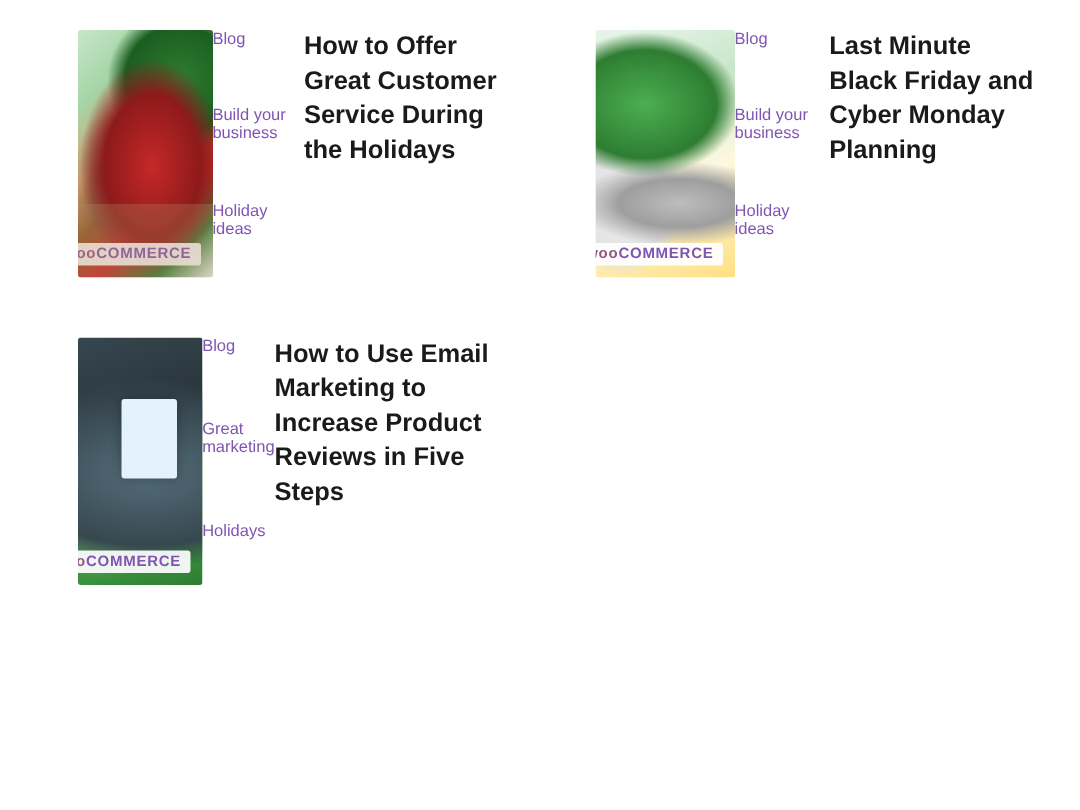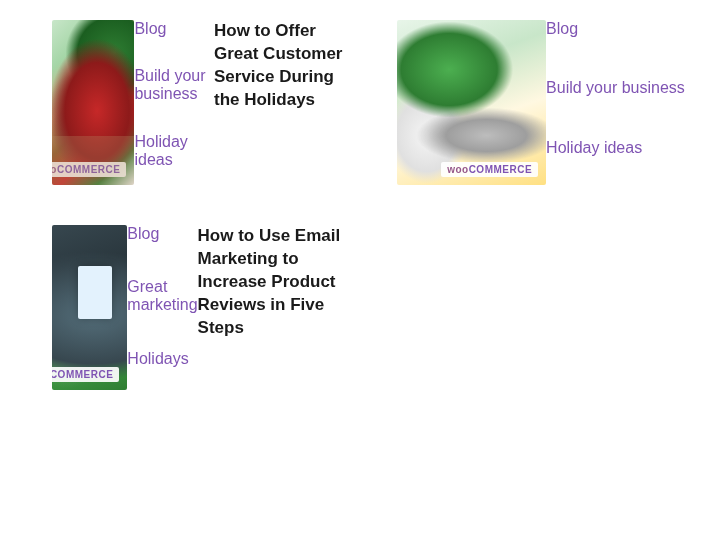--- a/index.html
+++ b/index.html
@@ -49,21 +49,21 @@
     .woo-badge span {
       color: #96588a;
     }
     .tags {
       display: flex;
       gap: 8px;
       margin-bottom: 5px;
       flex-wrap: wrap;
     }
     .tag {
-      font-size: 16px;
+      font-size: 11px;
       color: #7f54b3;
       text-decoration: none;
       cursor: pointer;
     }
     .card-title {
       font-size: 17px;
       font-weight: 600;
       color: #1a1a1a;
       line-height: 1.35;
     }
@@ -152,20 +152,21 @@
       <div class="card-image">
         <div class="card-image-inner img-office">
           <div class="woo-badge"><span>woo</span>COMMERCE</div>
         </div>
       </div>
       <div class="tags">
         <a class="tag">Blog</a>
         <a class="tag">Build your business</a>
         <a class="tag">Holiday ideas</a>
       </div>
+      <div class="card-title">Last Minute Black Friday and Cyber Monday Planning</div>
     </div>
     <div class="card">
       <div class="card-image">
         <div class="card-image-inner img-laptop">
           <div class="woo-badge"><span>woo</span>COMMERCE</div>
         </div>
       </div>
       <div class="tags">
         <a class="tag">Blog</a>
         <a class="tag">Great marketing</a>

